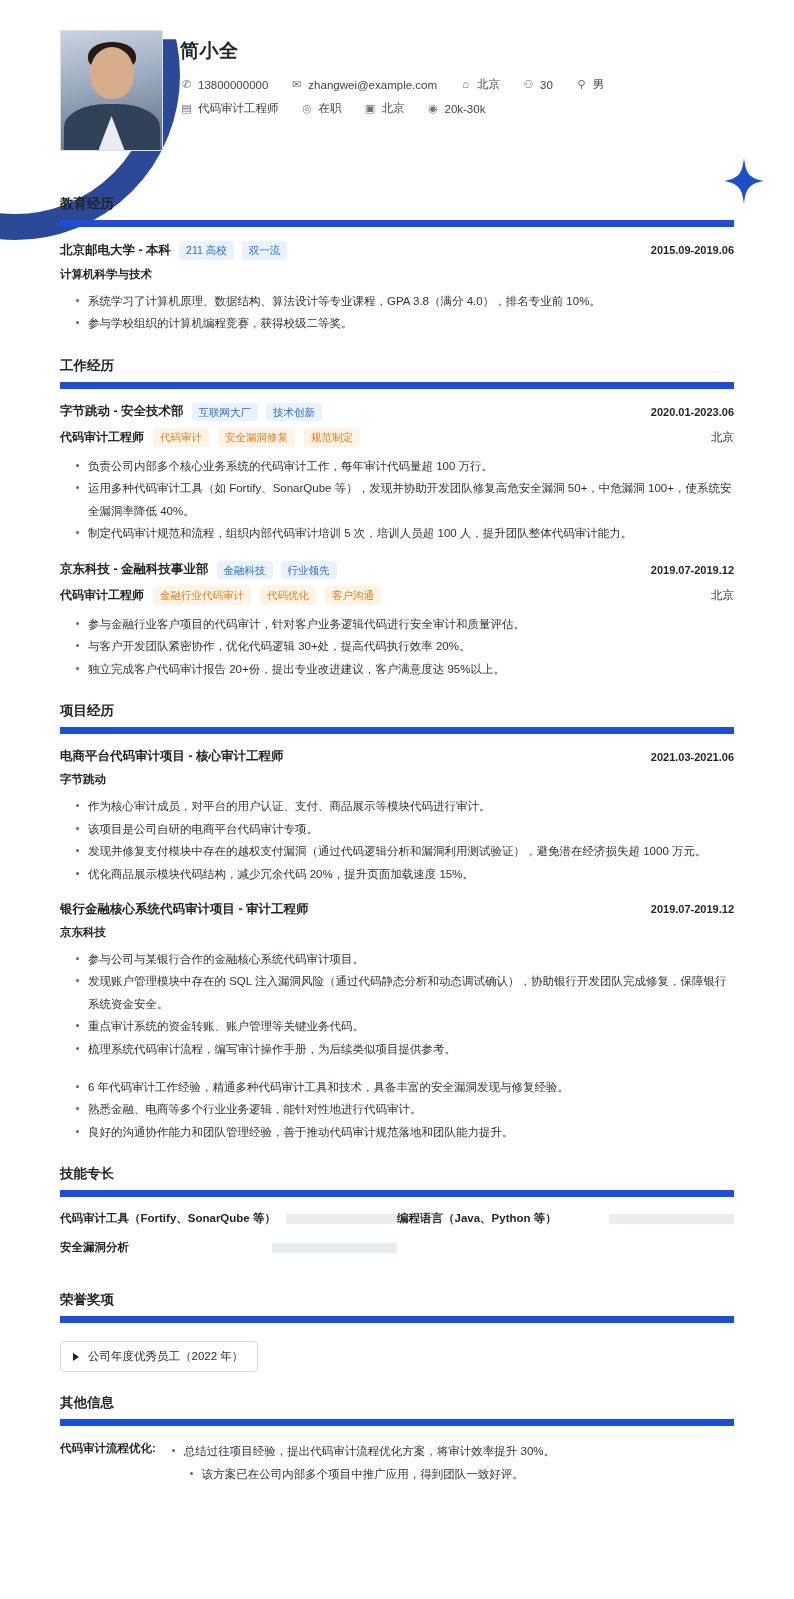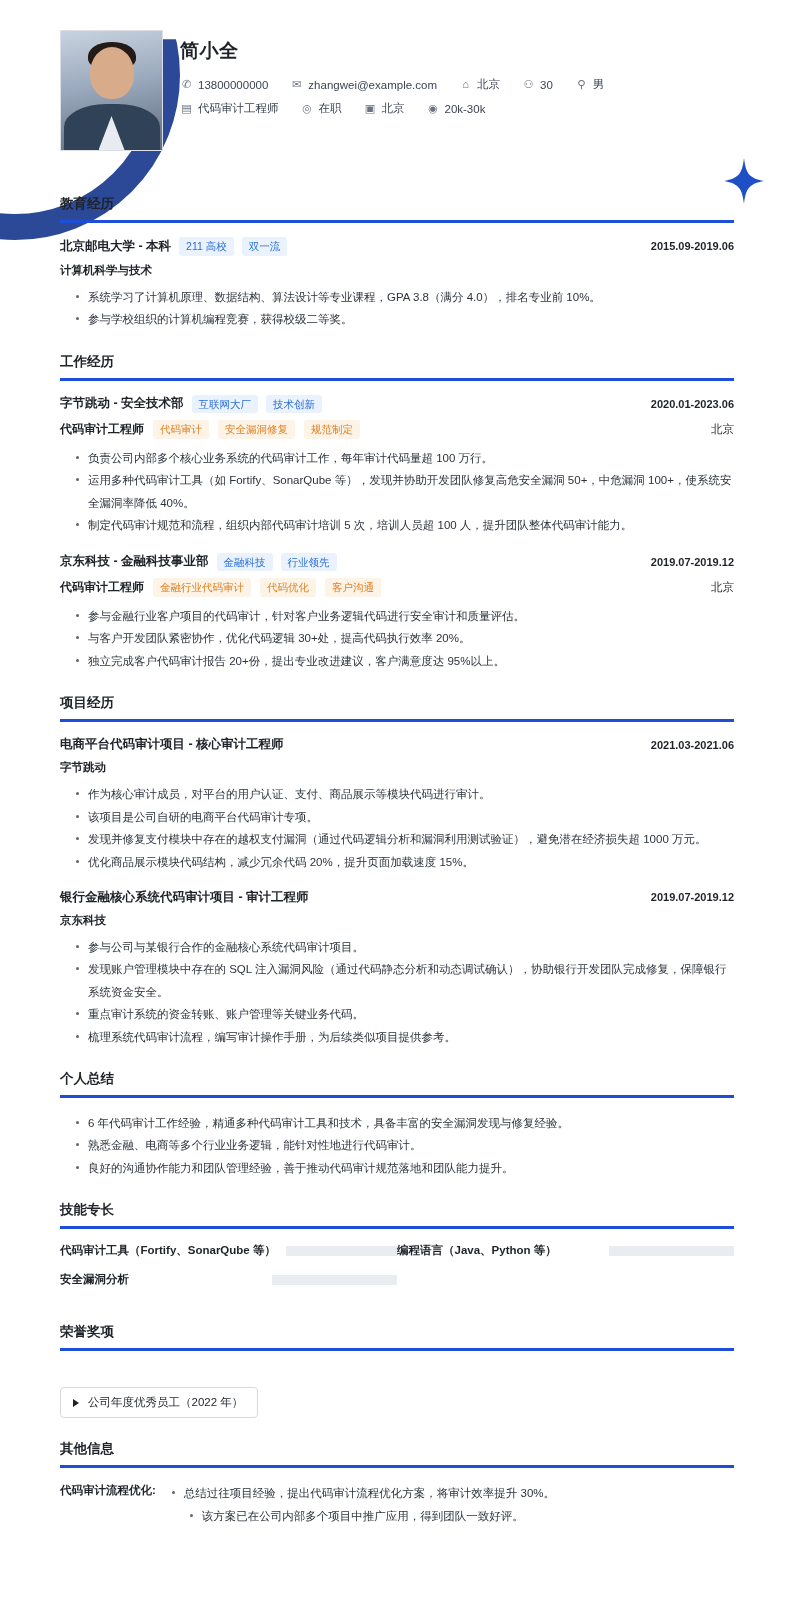--- a/index.html
+++ b/index.html
@@ -138,21 +138,21 @@
     font-size: 11px;
     line-height: 1;
   }
   
   .section { margin-bottom: 6px; }
   .sec-title {
     font-size: 13.5px;
     font-weight: bold;
     color: #1f2329;
     padding-bottom: 7px;
-    border-bottom: 3px solid #1d4ed8;
+    border-bottom: 7px solid #1d4ed8;
     margin-bottom: 14px;
     margin-top: 22px;
   }
   .entry { margin-bottom: 16px; }
   .entry-head {
     display: flex;
     align-items: center;
     justify-content: space-between;
     margin-bottom: 7px;
   }
@@ -293,21 +293,21 @@
   }
   
   .award-item {
     display: inline-flex;
     align-items: center;
     border: 1px solid #d6dae0;
     border-radius: 4px;
     padding: 7px 14px 7px 12px;
     font-size: 11.5px;
     color: #1f2329;
-    margin-top: 22px;
+    margin-top: 4px;
   }
   .award-item .tri {
     width: 0;
     height: 0;
     border-left: 6px solid #1f2329;
     border-top: 4px solid transparent;
     border-bottom: 4px solid transparent;
     margin-right: 9px;
   }
   
@@ -492,21 +492,20 @@
       <ul class="bullets">
         <li>参与公司与某银行合作的金融核心系统代码审计项目。</li>
         <li>发现账户管理模块中存在的 SQL 注入漏洞风险（通过代码静态分析和动态调试确认），协助银行开发团队完成修复，保障银行系统资金安全。</li>
         <li>重点审计系统的资金转账、账户管理等关键业务代码。</li>
         <li>梳理系统代码审计流程，编写审计操作手册，为后续类似项目提供参考。</li>
       </ul>
     </div>
   </div>
 
   <div class="section">
-    <div class="sec-title">个人总结</div>
     <ul class="bullets">
       <li>6 年代码审计工作经验，精通多种代码审计工具和技术，具备丰富的安全漏洞发现与修复经验。</li>
       <li>熟悉金融、电商等多个行业业务逻辑，能针对性地进行代码审计。</li>
       <li>良好的沟通协作能力和团队管理经验，善于推动代码审计规范落地和团队能力提升。</li>
     </ul>
   </div>
 
   <div class="section">
     <div class="sec-title">技能专长</div>
     <div class="skills-grid">

